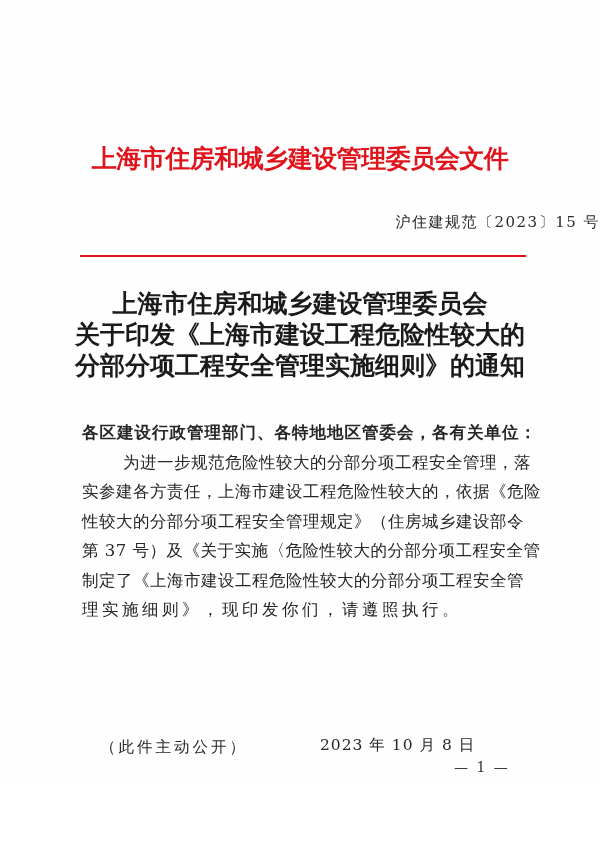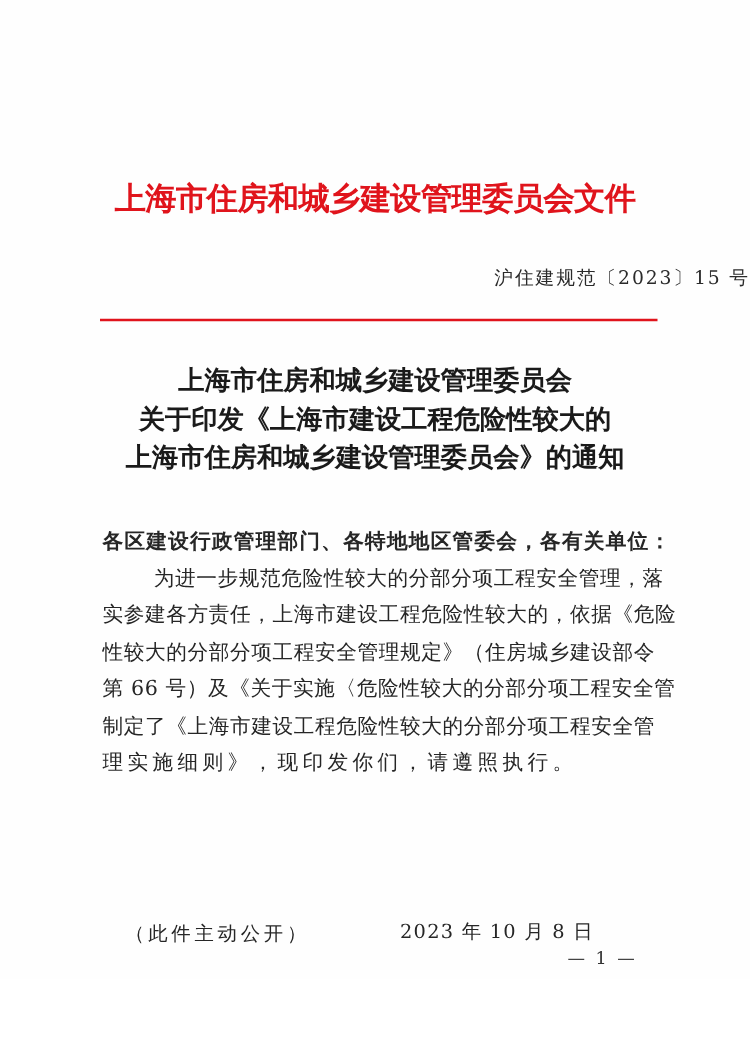--- a/index.html
+++ b/index.html
@@ -51,21 +51,21 @@
       height: 2px;
       background: #e0141c;
     }
     .title {
       position: absolute;
       left: 0; width: 600px;
       top: 288px;
       text-align: center;
       font-family: "DejaVu Serif", "Liberation Serif", serif;
       font-weight: bold;
-      font-size: 21px;
+      font-size: 25px;
       line-height: 31px;
       color: #1a1a1a;
       letter-spacing: 0px;
     }
     .title .tline { display: block; }
     .body {
       position: absolute;
       left: 82px;
       width: 434px;
       top: 418px;
@@ -124,29 +124,29 @@
 
   <div class="red-header">上海市住房和城乡建设管理委员会文件</div>
 
   <div class="doc-number">沪住建规范〔2023〕15 号</div>
 
   <div class="red-rule"></div>
 
   <div class="title">
     <span class="tline">上海市住房和城乡建设管理委员会</span>
     <span class="tline">关于印发《上海市建设工程危险性较大的</span>
-    <span class="tline">上海市住房和城乡建设管理委员会》的通知</span>
+    <span class="tline">分部分项工程安全管理实施细则》的通知</span>
   </div>
 
   <div class="body">
     <span class="bline last" style="letter-spacing:1px;font-weight:bold;">各区建设行政管理部门、各特地地区管委会，各有关单位：</span>
     <span class="bline indent">为进一步规范危险性较大的分部分项工程安全管理，落</span>
     <span class="bline">实参建各方责任，上海市建设工程危险性较大的，依据《危险</span>
     <span class="bline">性较大的分部分项工程安全管理规定》（住房城乡建设部令</span>
-    <span class="bline">第 66 号）及《关于实施〈危险性较大的分部分项工程安全管</span>
+    <span class="bline">第 37 号）及《关于实施〈危险性较大的分部分项工程安全管</span>
     <span class="bline">制定了《上海市建设工程危险性较大的分部分项工程安全管</span>
     <span class="bline last">理实施细则》，现印发你们，请遵照执行。</span>
   </div>
 
   <div class="date">2023 年 10 月 8 日</div>
 
   <div class="public-note">（此件主动公开）</div>
 
   <div class="page-number">— 1 —</div>
 

